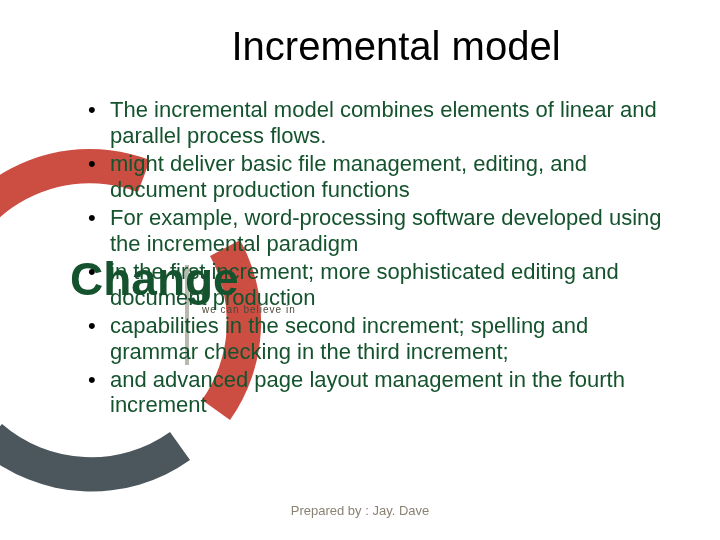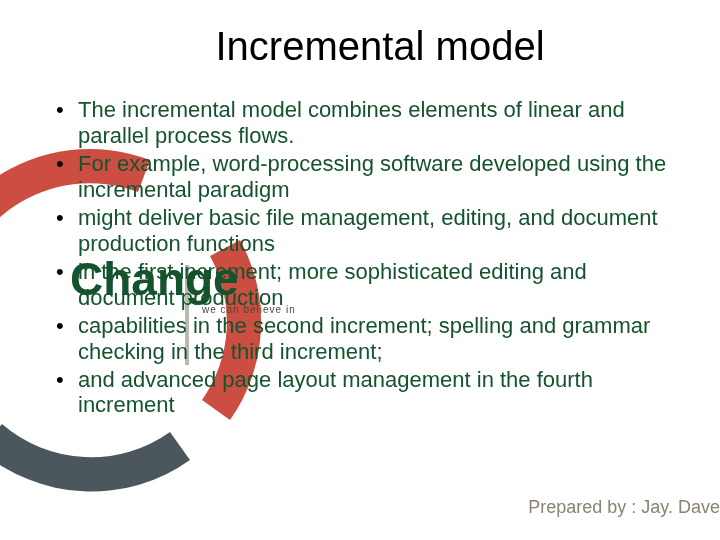--- a/index.html
+++ b/index.html
@@ -13,20 +13,21 @@
     position: relative;
   }
   .bg {
     position: absolute;
     inset: 0;
     z-index: 0;
   }
   .content {
     position: relative;
     z-index: 1;
+    padding-left: 32px;
   }
   .title {
     font-size: 40px;
     color: #000;
     font-weight: 400;
     margin: 24px 0 28px 0;
     text-align: center;
     width: 100%;
     padding-left: 20px;
   }
@@ -48,22 +49,22 @@
     position: absolute;
     left: 0;
     top: 0;
     font-size: 22px;
     color: #000;
   }
   .footer {
     position: absolute;
     bottom: 22px;
     width: 100%;
-    text-align: right;
-    font-size: 18px;
+    text-align: center;
+    font-size: 13px;
     color: #8a8272;
     z-index: 1;
   }
   .change-mark {
     position: absolute;
     left: 70px;
     top: 252px;
     z-index: 0;
     width: 260px;
   }
@@ -97,21 +98,21 @@
 
 <div class="change-mark">
   <span class="change-text">Change</span>
   <span class="change-sub">we can believe in</span>
 </div>
 
 <div class="content">
   <h1 class="title">Incremental model</h1>
   <ul class="bullets">
     <li>The incremental model combines elements of linear and parallel process flows.</li>
+    <li>might deliver basic file management, editing, and document production functions</li>
     <li>For example, word-processing software developed using the incremental paradigm</li>
-    <li>might deliver basic file management, editing, and document production functions</li>
     <li>in the first increment; more sophisticated editing and document production</li>
     <li>capabilities in the second increment; spelling and grammar checking in the third increment;</li>
     <li>and advanced page layout management in the fourth increment</li>
   </ul>
 </div>
 
 <div class="footer">Prepared by : Jay. Dave</div>
 
 </body></html>

